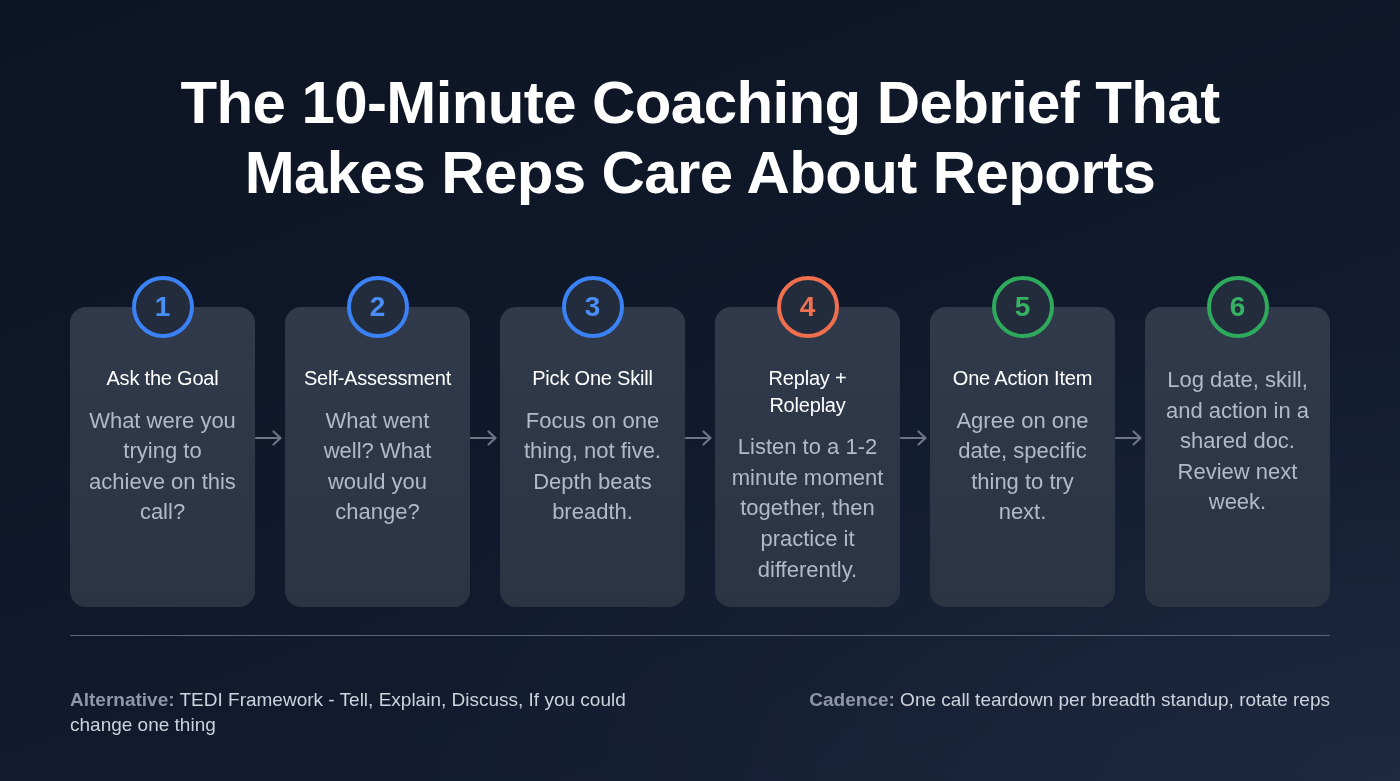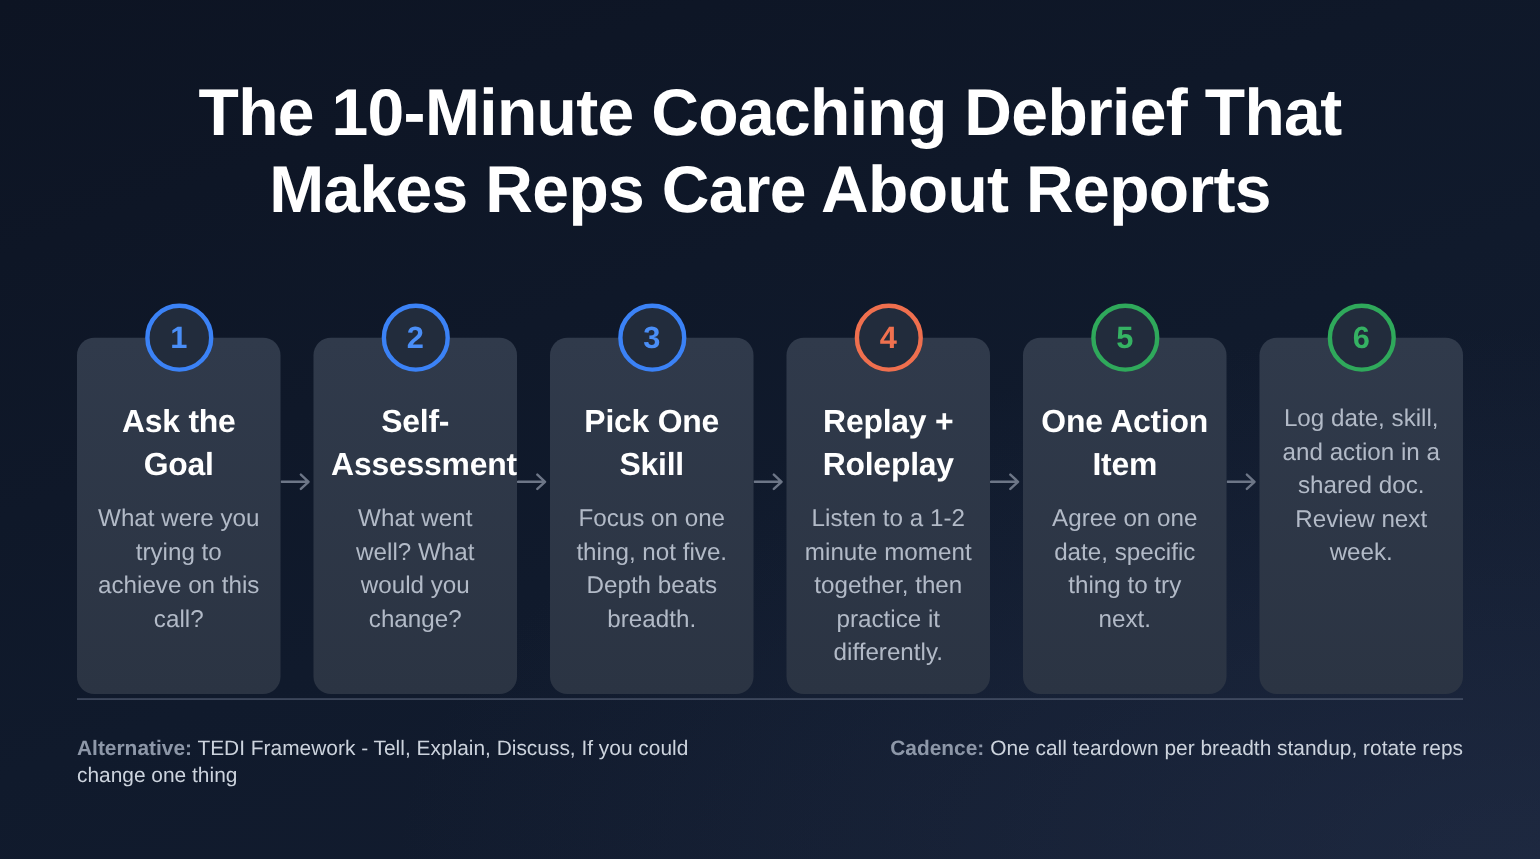--- a/index.html
+++ b/index.html
@@ -82,23 +82,23 @@
     font-weight: 700;
     color: #3b82f6;
     line-height: 1;
   }
   .badge.blue   { border-color: #3b82f6; color: #4a8ef7; }
   .badge.orange { border-color: #ef6f4e; color: #f0714f; }
   .badge.green  { border-color: #2fa95b; color: #35b263; }
 
   .step-title {
     margin: 0 0 14px 0;
-    font-size: 29px;
+    font-size: 20px;
     line-height: 1.33;
-    font-weight: 700;
+    font-weight: 400;
     color: #ffffff;
     letter-spacing: -0.2px;
   }
   .step-desc {
     margin: 0;
     font-size: 22px;
     line-height: 1.39;
     font-weight: 400;
     color: #b2bac7;
   }
@@ -118,21 +118,21 @@
     position: absolute;
     left: 70px;
     top: 635px;
     width: 1260px;
     height: 1px;
     background: #5a647a;
   }
   .footer {
     position: absolute;
     left: 70px;
-    top: 668px;
+    top: 687px;
     width: 1260px;
     display: flex;
     justify-content: space-between;
     align-items: flex-start;
     gap: 40px;
   }
   .footer-col {
     font-size: 19px;
     line-height: 1.33;
     color: #ccd3dd;

